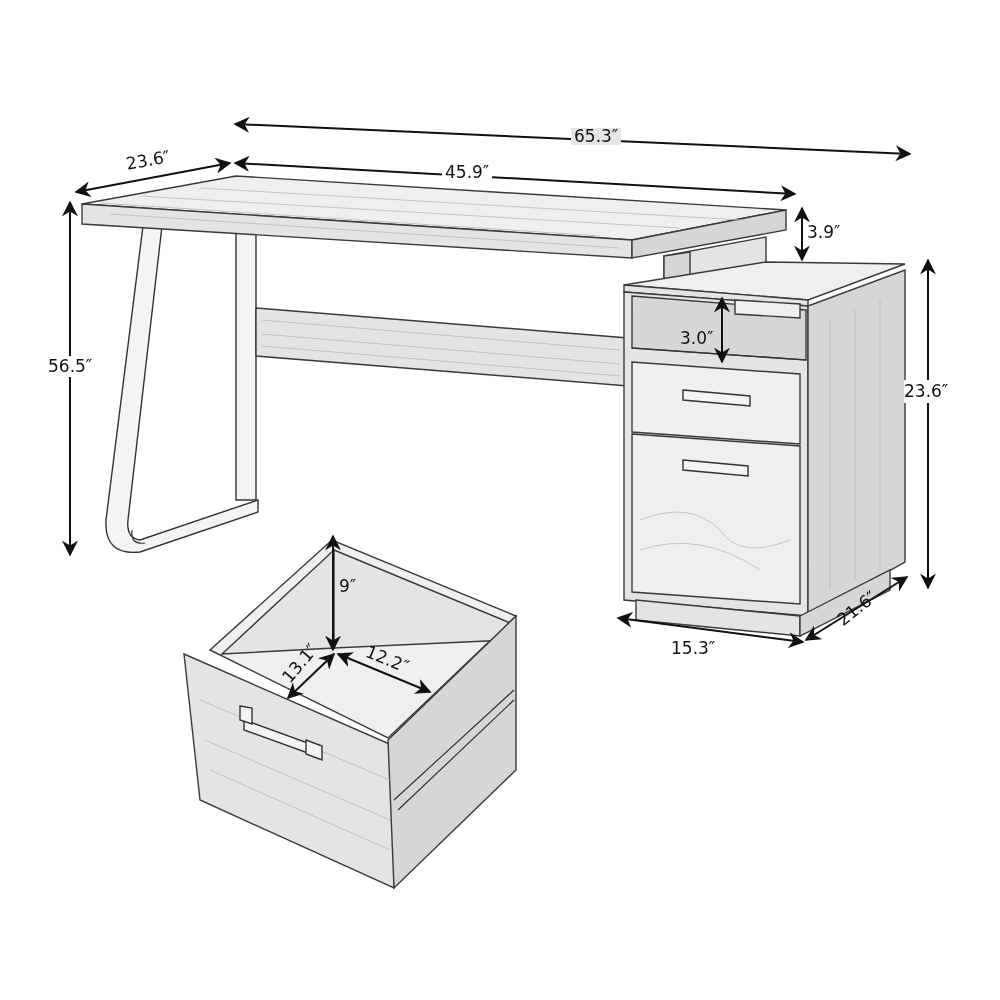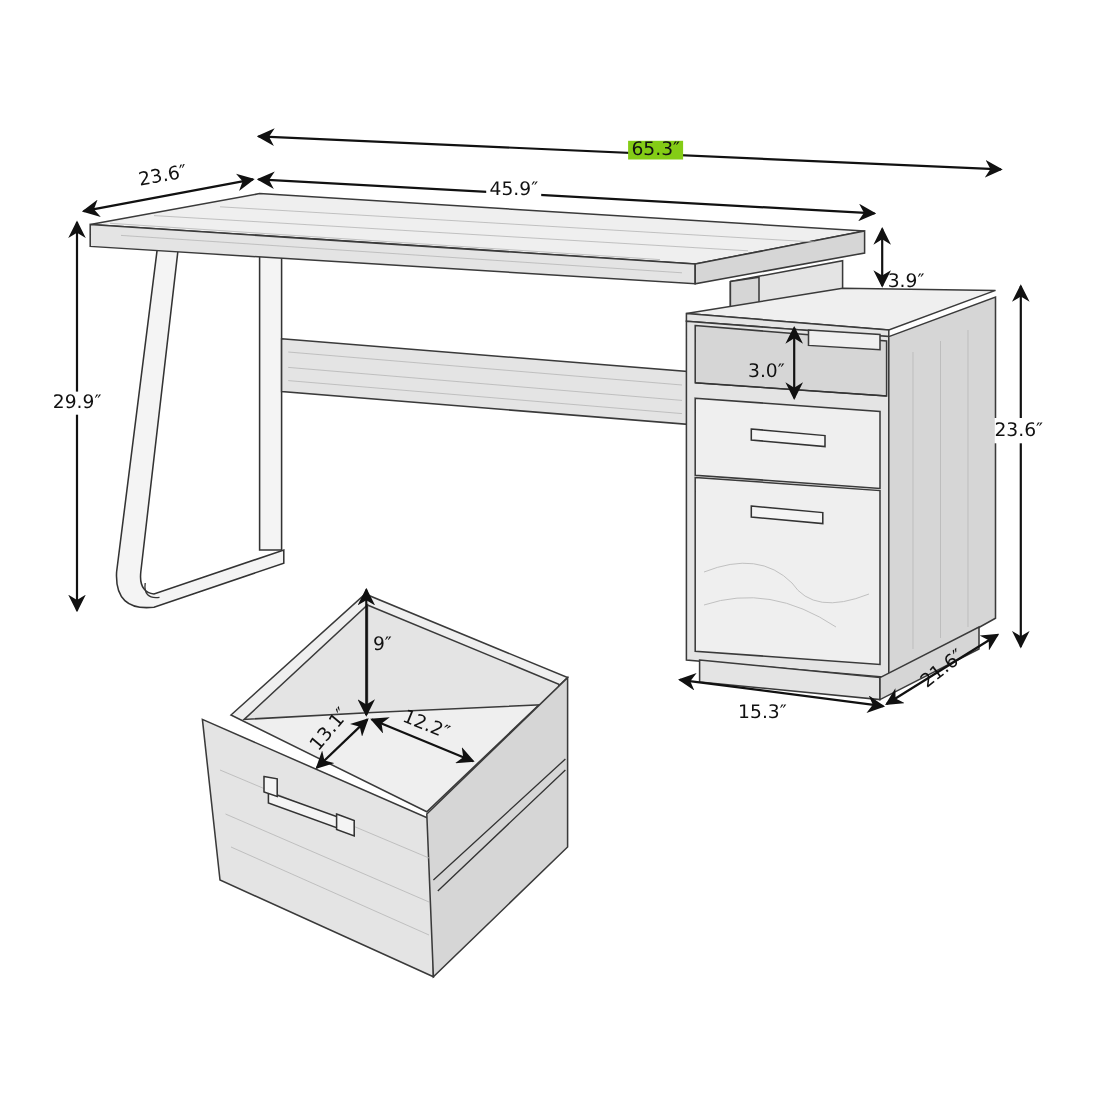--- a/index.html
+++ b/index.html
@@ -95,24 +95,24 @@
     <line class="dim" x1="722" y1="298" x2="722" y2="362" marker-start="url(#ah)" marker-end="url(#ah)"></line>
     <line class="dim" x1="928" y1="260" x2="928" y2="588" marker-start="url(#ah)" marker-end="url(#ah)"></line>
     <line class="dim" x1="618" y1="618" x2="803" y2="642" marker-start="url(#ah)" marker-end="url(#ah)"></line>
     <line class="dim" x1="806" y1="640" x2="907" y2="577" marker-start="url(#ah)" marker-end="url(#ah)"></line>
     <line class="dim" x1="333" y1="536" x2="333" y2="650" marker-start="url(#ah)" marker-end="url(#ah)"></line>
     <line class="dim" x1="288" y1="698" x2="334" y2="654" marker-start="url(#ah)" marker-end="url(#ah)"></line>
     <line class="dim" x1="338" y1="654" x2="430" y2="692" marker-start="url(#ah)" marker-end="url(#ah)"></line>
   </g>
 </svg>
 
-<div class="lbl" style="left:571px;top:128px;background:#84cc16;padding:0 3px;">65.3″</div>
+<div class="lbl" style="left:571px;top:128px;background:#e5e5e5;padding:0 3px;">65.3″</div>
 <div class="lbl" style="left:442px;top:164px;background:#fff;padding:0 3px;">45.9″</div>
 <div class="lbl" style="left:126px;top:152px;transform:rotate(-10deg);">23.6″</div>
-<div class="lbl" style="left:48px;top:356px;background:#fff;padding:2px 0;">29.9″</div>
-<div class="lbl" style="left:807px;top:224px;margin-top:24px;">3.9″</div>
+<div class="lbl" style="left:48px;top:356px;background:#fff;padding:2px 0;">56.5″</div>
+<div class="lbl" style="left:807px;top:224px;">3.9″</div>
 <div class="lbl" style="left:680px;top:330px;">3.0″</div>
 <div class="lbl" style="left:904px;top:380px;background:#fff;padding:3px 0;">23.6″</div>
 <div class="lbl" style="left:671px;top:640px;">15.3″</div>
 <div class="lbl" style="left:835px;top:600px;transform:rotate(-38deg);">21.6″</div>
 <div class="lbl" style="left:339px;top:578px;">9″</div>
 <div class="lbl" style="left:278px;top:655px;transform:rotate(-50deg);">13.1″</div>
 <div class="lbl" style="left:365px;top:651px;transform:rotate(22deg);">12.2″</div>
 
 </body></html>

